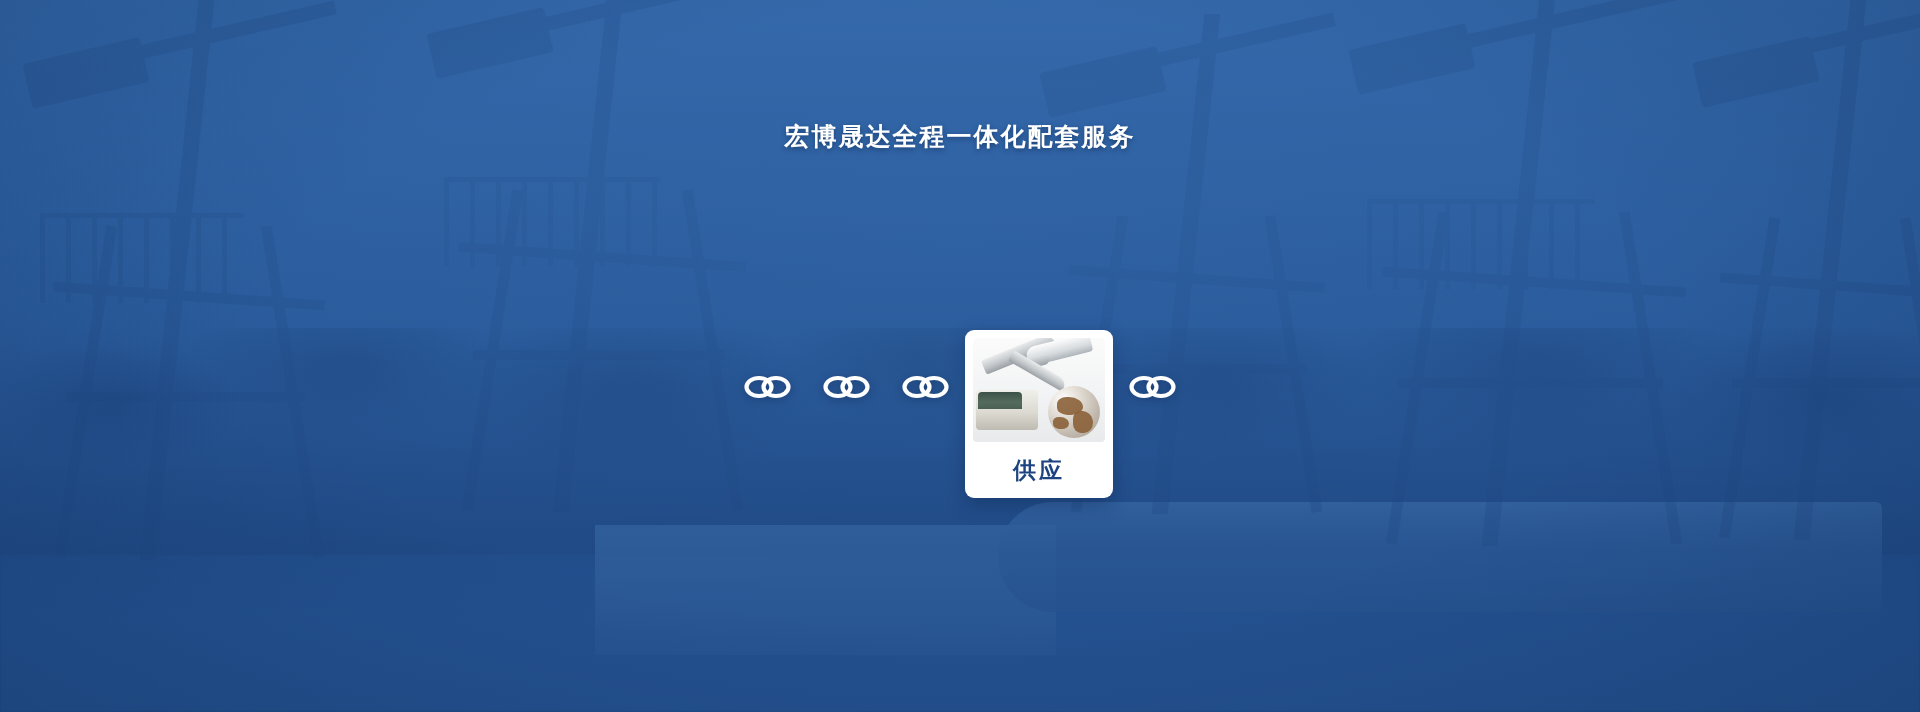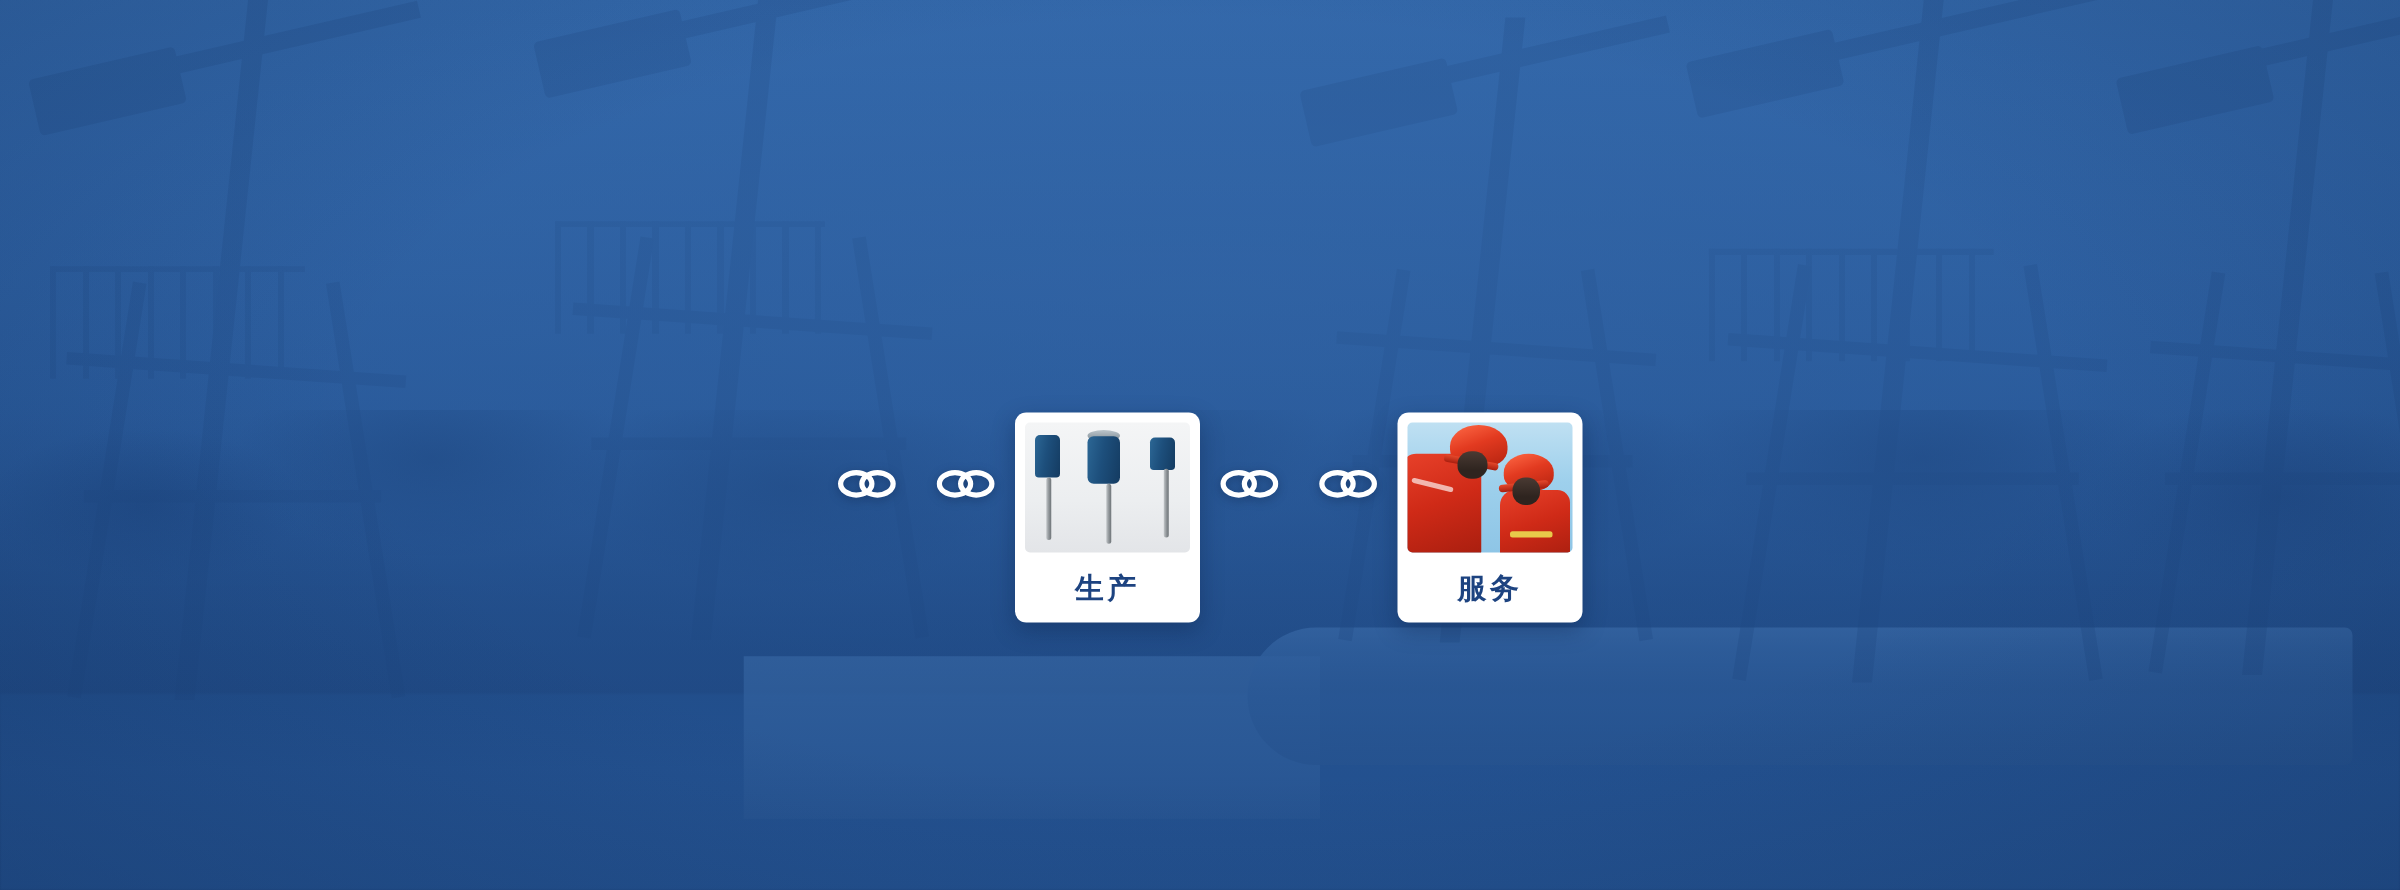--- a/index.html
+++ b/index.html
@@ -282,20 +282,21 @@
         <i class="leg1"></i>
         <i class="leg2"></i>
     </div>
 
     <div class="bg-wash"></div>
     <div class="bg-vignette"></div>
   </div>
 
   <div class="content">
 
+    <div class="subtitle">宏博晟达全程一体化配套服务</div>
 
     <div class="chain-row">
 
 
       <div class="link">
         <svg width="47" height="30" viewBox="0 0 47 30" aria-hidden="true">
           <g fill="none" stroke="#ffffff" stroke-width="4.2">
             <ellipse cx="15" cy="15" rx="12.5" ry="9"></ellipse>
             <ellipse cx="32" cy="15" rx="12.5" ry="9"></ellipse>
           </g>
@@ -305,66 +306,52 @@
 
       <div class="link">
         <svg width="47" height="30" viewBox="0 0 47 30" aria-hidden="true">
           <g fill="none" stroke="#ffffff" stroke-width="4.2">
             <ellipse cx="15" cy="15" rx="12.5" ry="9"></ellipse>
             <ellipse cx="32" cy="15" rx="12.5" ry="9"></ellipse>
           </g>
         </svg>
       </div>
 
-      <div class="card">
-        <div class="card-thumb th-pr">
-          <i class="head" style="left:6%;top:10%;width:20px;height:34px;"></i>
-          <i class="rod" style="left:13%;top:42%;height:48%;"></i>
-
-          <i class="cap" style="left:38%;top:6%;width:26px;height:9px;"></i>
-          <i class="head" style="left:38%;top:11%;width:26px;height:38px;border-radius:5px;"></i>
-          <i class="rod" style="left:49%;top:47%;height:46%;"></i>
-
-          <i class="head" style="left:76%;top:12%;width:20px;height:26px;"></i>
-          <i class="rod" style="left:84%;top:36%;height:52%;"></i>
-        </div>
-        <div class="card-label">生产</div>
-      </div>
 
       <div class="link">
         <svg width="47" height="30" viewBox="0 0 47 30" aria-hidden="true">
           <g fill="none" stroke="#ffffff" stroke-width="4.2">
             <ellipse cx="15" cy="15" rx="12.5" ry="9"></ellipse>
             <ellipse cx="32" cy="15" rx="12.5" ry="9"></ellipse>
           </g>
         </svg>
       </div>
 
+      <div class="card">
+        <div class="card-thumb th-sp">
+          <i class="wing w1"></i>
+          <i class="fuse"></i>
+          <i class="eng"></i>
+          <i class="wing w2"></i>
+          <i class="truck"></i>
+          <i class="cab"></i>
+          <span class="globe">
+            <i class="land" style="left:18%;top:22%;width:26px;height:18px;"></i>
+            <i class="land" style="left:48%;top:48%;width:20px;height:22px;"></i>
+            <i class="land" style="left:10%;top:60%;width:16px;height:12px;"></i>
+          </span>
+        </div>
+        <div class="card-label">供应</div>
+      </div>
 
       <div class="link">
         <svg width="47" height="30" viewBox="0 0 47 30" aria-hidden="true">
           <g fill="none" stroke="#ffffff" stroke-width="4.2">
             <ellipse cx="15" cy="15" rx="12.5" ry="9"></ellipse>
             <ellipse cx="32" cy="15" rx="12.5" ry="9"></ellipse>
           </g>
         </svg>
       </div>
 
-      <div class="card">
-        <div class="card-thumb th-sv">
-          <i class="suit" style="left:-4%;top:24%;width:64px;height:82px;"></i>
-          <i class="stripe" style="left:2%;top:46%;width:34px;transform:rotate(14deg);"></i>
-          <i class="helmet" style="left:26%;top:2%;width:46px;height:34px;"></i>
-          <i class="brim" style="left:22%;top:28%;width:44px;transform:rotate(10deg);"></i>
-          <i class="face" style="left:30%;top:22%;width:24px;height:22px;"></i>
-
-          <i class="suit" style="left:56%;top:52%;width:56px;height:56px;"></i>
-          <i class="helmet" style="left:58%;top:24%;width:40px;height:30px;"></i>
-          <i class="brim" style="left:55%;top:46%;width:40px;transform:rotate(-6deg);"></i>
-          <i class="face" style="left:64%;top:42%;width:22px;height:22px;"></i>
-          <i class="stripeY" style="left:62%;top:84%;width:34px;"></i>
-        </div>
-        <div class="card-label">服务</div>
-      </div>
 
     </div>
   </div>
 </div>
 
 </body></html>

